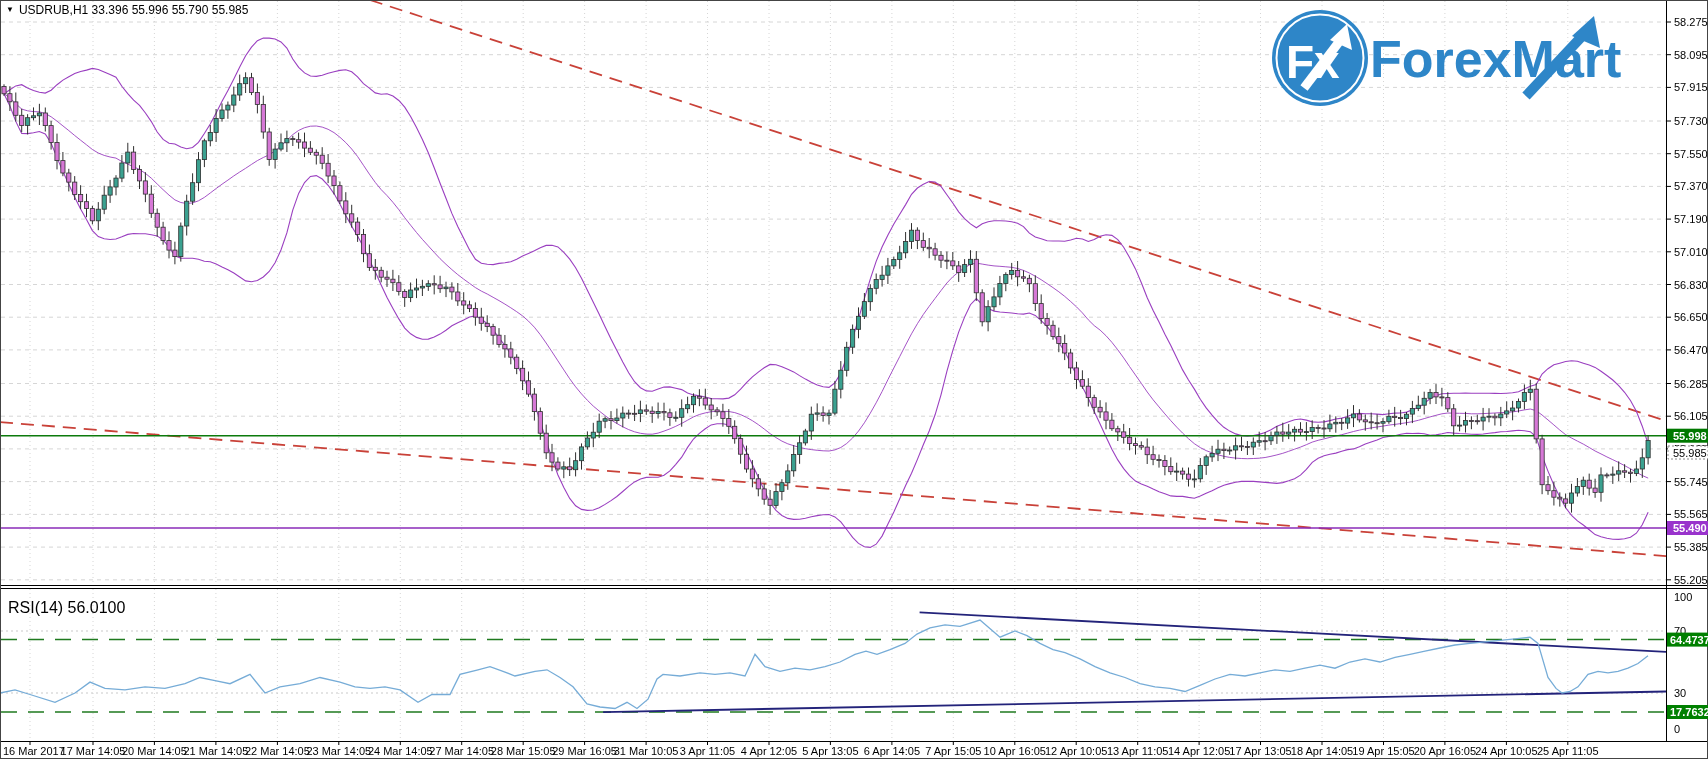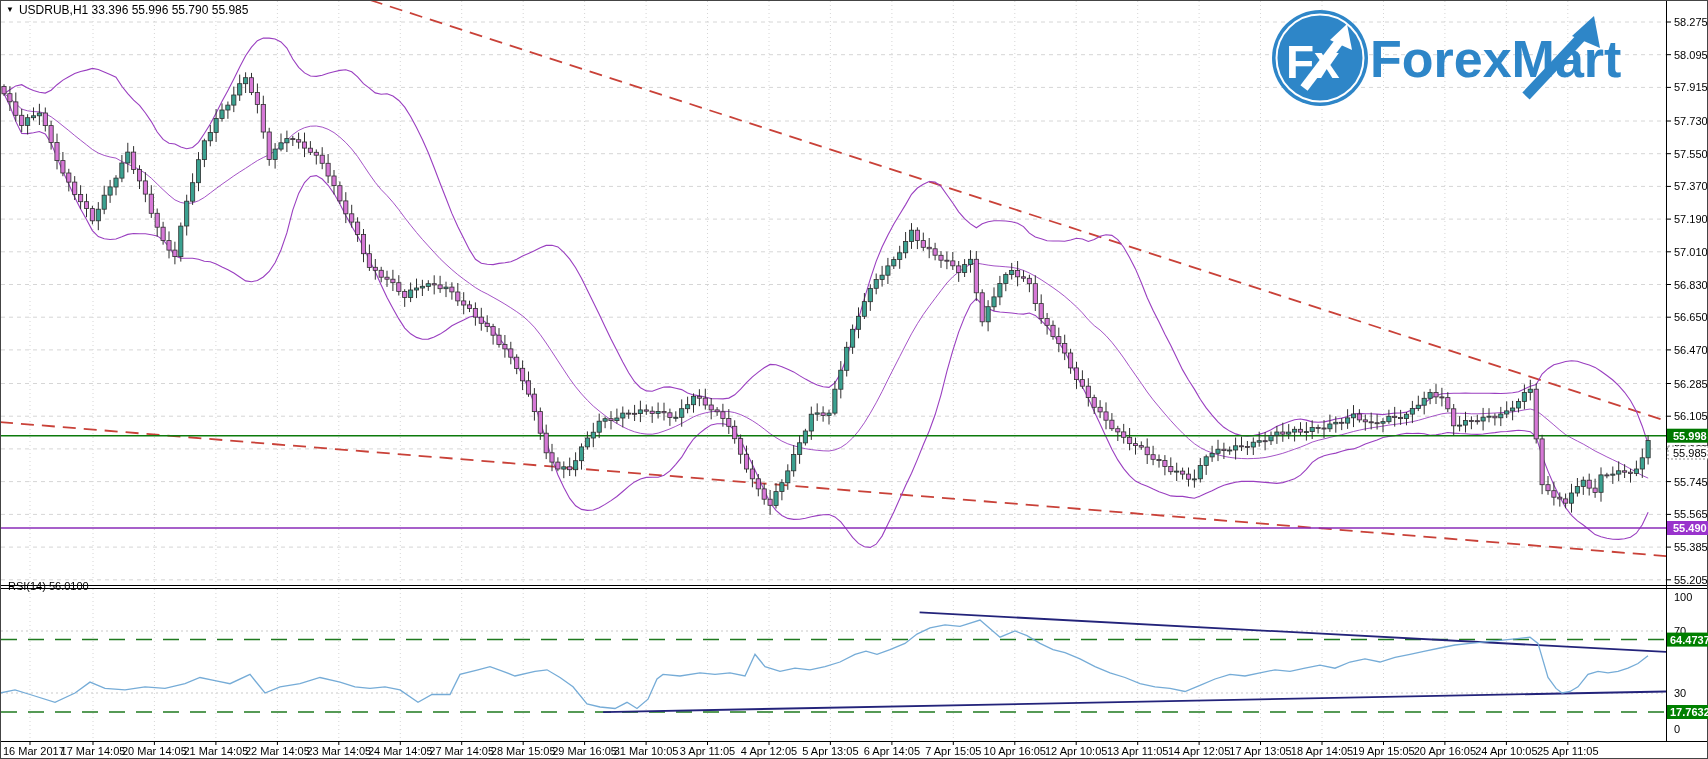--- a/index.html
+++ b/index.html
@@ -3,21 +3,21 @@
 <meta charset="utf-8">
 <style>
   html,body{margin:0;padding:0;background:#fff;}
   body{width:1708px;height:759px;position:relative;overflow:hidden;
        font-family:"Liberation Sans",sans-serif;}
   #stage{position:absolute;left:0;top:0;width:1708px;height:759px;}
   #chart-holder{position:absolute;left:0;top:0;width:1708px;height:759px;}
   .overlay{position:absolute;z-index:5;}
   #symbol-bar{left:6px;top:3px;font-size:12px;color:#000;display:flex;align-items:center;gap:5px;}
   #symbol-bar .tri{font-size:8px;line-height:12px;cursor:pointer;}
-  #rsi-label{left:8px;top:580px;font-size:11px;color:#000;}
+  #rsi-label{left:8px;top:599px;font-size:16px;color:#000;}
   #logo{left:1268px;top:6px;width:380px;height:102px;}
   svg text{font-family:"Liberation Sans",sans-serif;}
 </style>
 </head>
 <body>
 
 <div id="stage">
   <div id="chart-holder"><svg width="1708" height="759" viewBox="0 0 1708 759">
         <rect x="0" y="0" width="1708" height="759" fill="#ffffff"></rect>
         <g>

